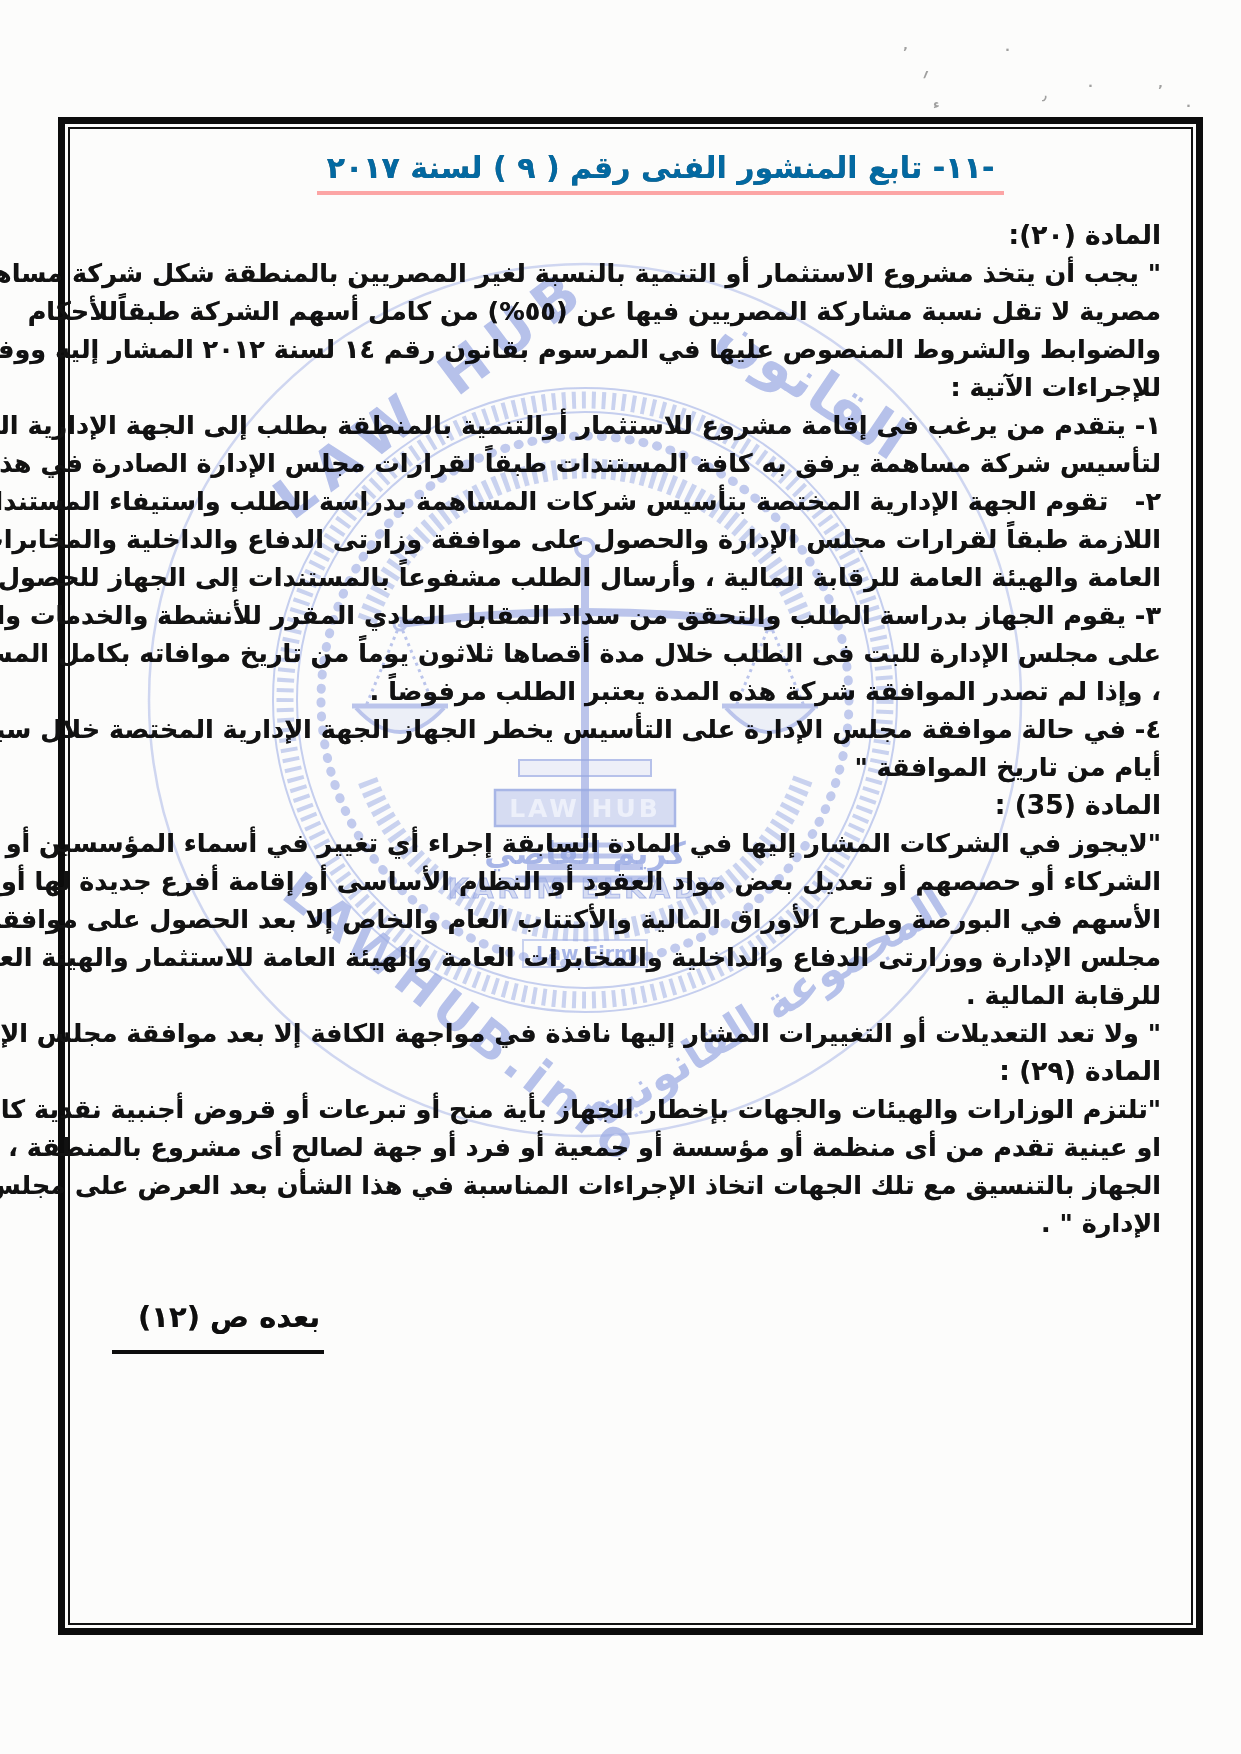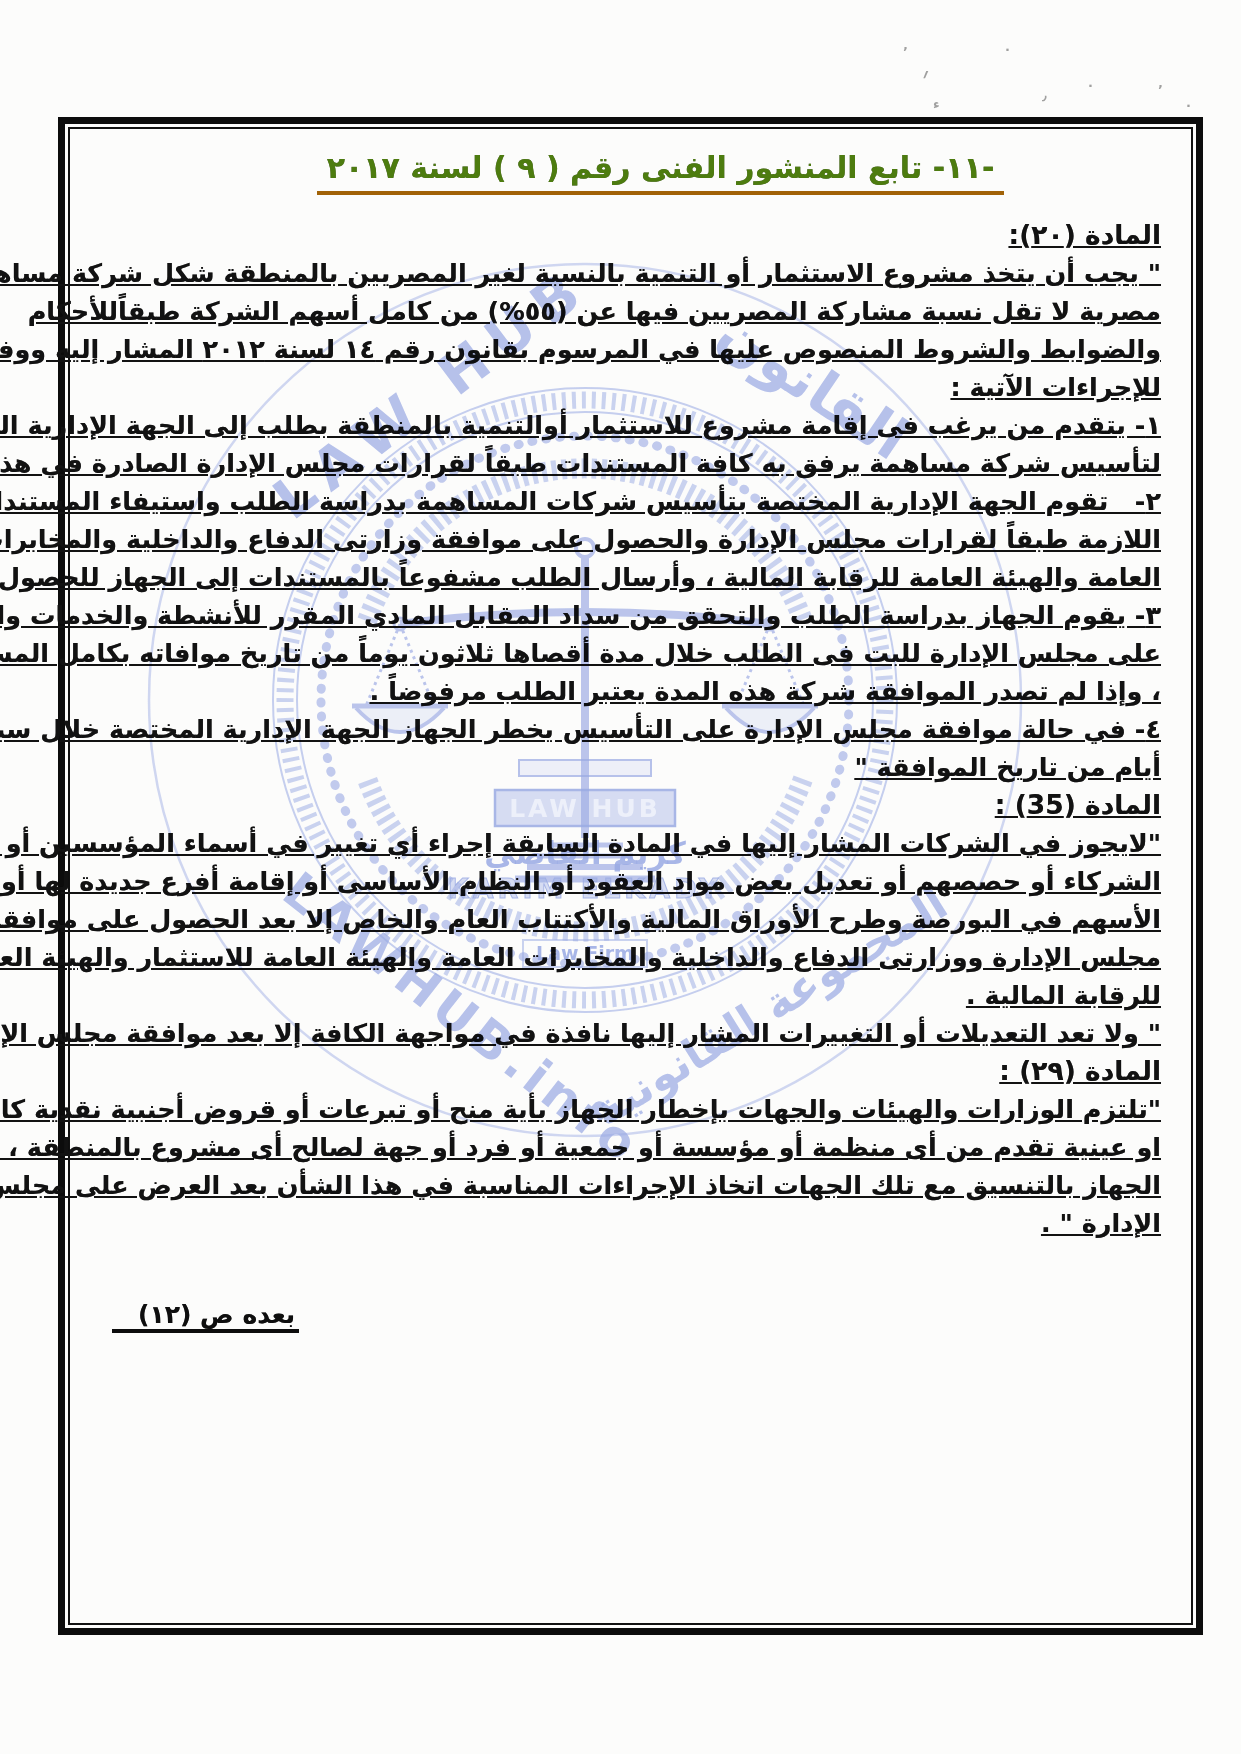--- a/index.html
+++ b/index.html
@@ -18,46 +18,46 @@
   .frame-inner{
     position:absolute;inset:3px;border:2px solid #111;box-sizing:border-box;
   }
   
   .doc-title{
     position:absolute;left:0;right:0;top:150px;text-align:center;
     direction:rtl;
   }
   .doc-title span{
     display:inline-block;transform:translateX(40px);
-    font-size:30px;font-weight:bold;color:#4d7c0f;
-    padding:0 10px 6px 10px;border-bottom:4px solid #a16207;
+    font-size:30px;font-weight:bold;color:#0369a1;
+    padding:0 10px 6px 10px;border-bottom:4px solid #fca5a5;
     letter-spacing:.5px;
     text-shadow:0 0 .5px rgba(0,0,0,.6);
     text-align:right;
   }
   
   .doc-body{
     position:absolute;left:95px;top:216px;width:1066px;
-    direction:rtl;color:#121212;text-decoration:underline;
+    direction:rtl;color:#121212;
   }
   .tline{
     height:38px;line-height:38px;font-size:25.5px;font-weight:bold;
     white-space:nowrap;overflow:visible;
     text-align:justify;text-align-last:justify;
     text-shadow:0 0 .5px rgba(0,0,0,.55);
   }
   .tline.end{text-align-last:right;}
   .tline.head{text-align-last:right;font-size:26.5px;}
   
   .doc-footer{
     position:absolute;left:112px;top:1300px;direction:rtl;
   }
   .doc-footer span{
-    display:inline-block;font-size:25px;font-weight:bold;color:#0e0e0e;
-    padding:0 4px 0 26px;border-bottom:4px solid #0d0d0d;
+    display:inline-block;font-size:29px;font-weight:bold;color:#0e0e0e;
+    padding:0 4px 16px 26px;border-bottom:4px solid #0d0d0d;
     text-shadow:0 0 .5px rgba(0,0,0,.6);
   }
   
   .stray{position:absolute;color:#555;opacity:.55;font-size:13px;font-weight:bold;}
   
   svg.watermark{
     position:absolute;left:0;top:0;pointer-events:none;
     mix-blend-mode:multiply;
   }
 </style>

